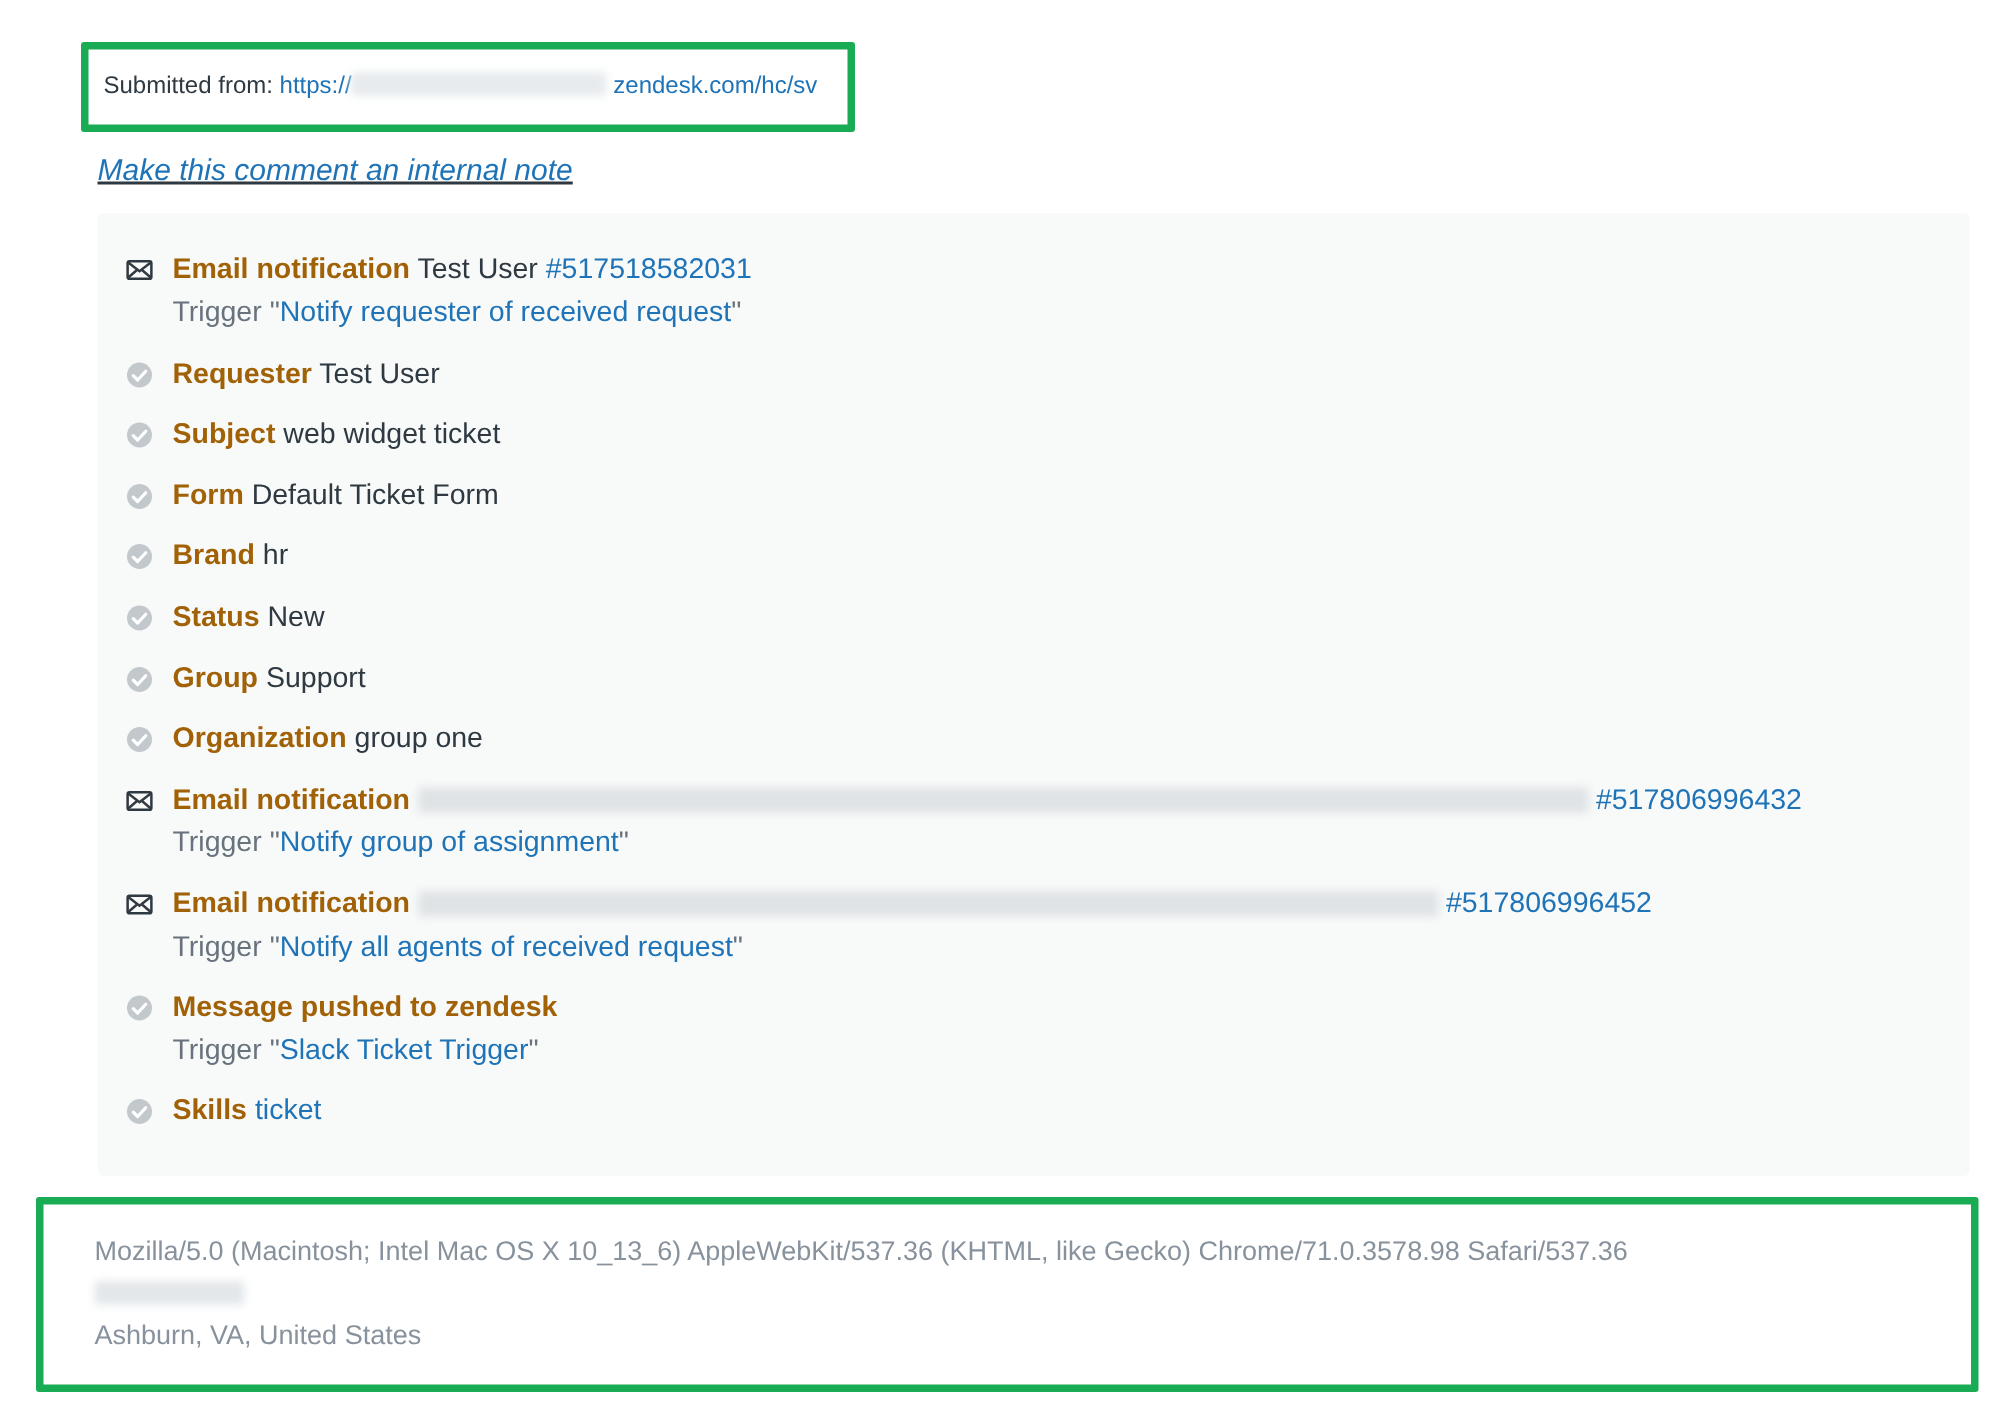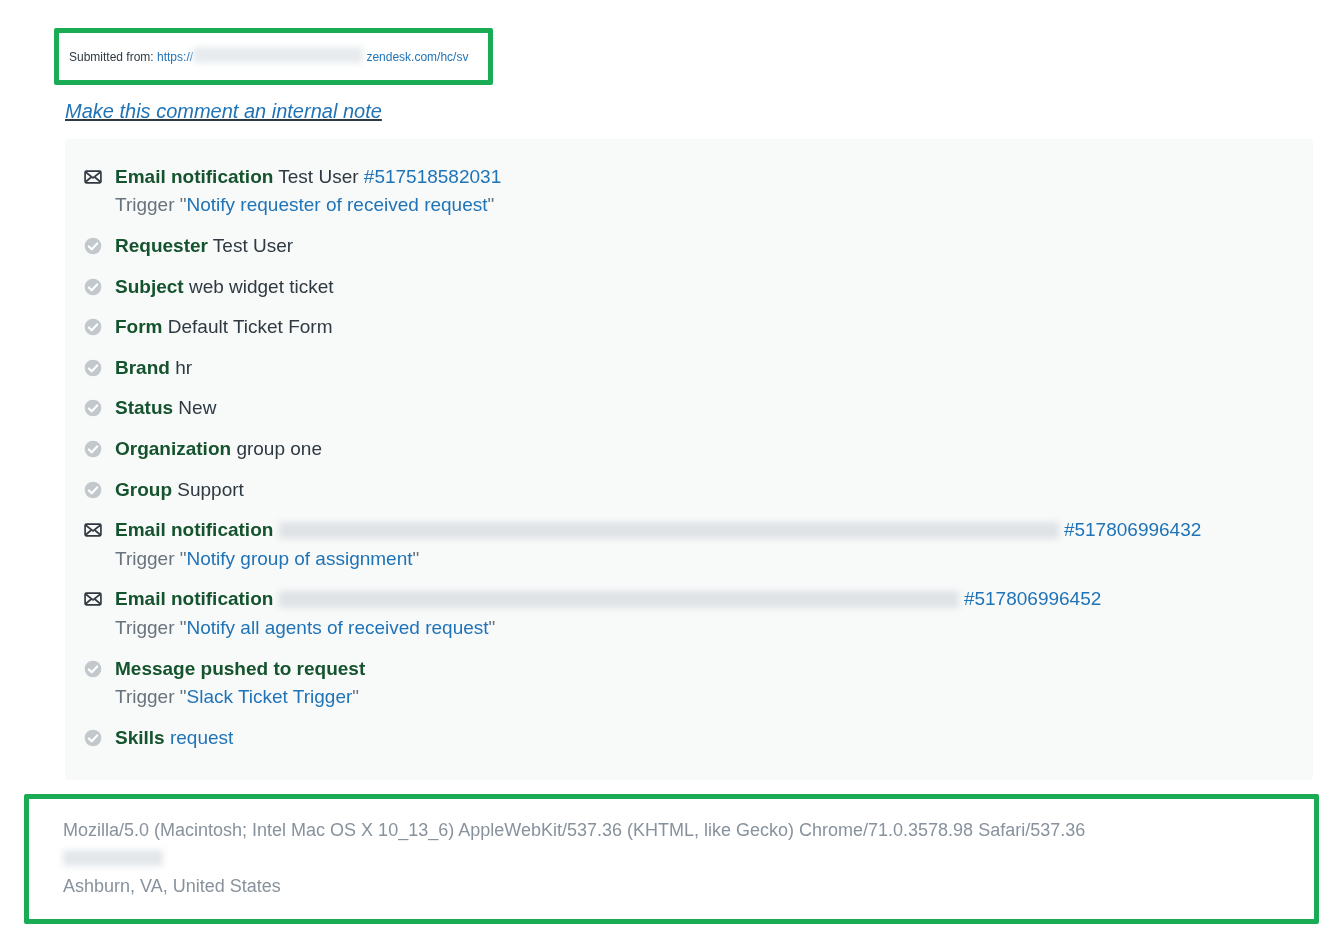--- a/index.html
+++ b/index.html
@@ -31,21 +31,21 @@
   .hilite {
     border: 5px solid var(--border-green);
     border-radius: 2px;
   }
   .hilite-top {
     margin: 0 0 12px 54px;
     padding: 14px 20px 14px 10px;
     display: inline-block;
   }
   .submitted-row {
-    font-size: 12px;
+    font-size: 16px;
     color: var(--text);
     white-space: nowrap;
   }
   .submitted-row a { color: var(--link); text-decoration: none; }
   .redact-inline {
     display: inline-block;
     width: 170px; height: 16px;
     background: #e7ebee;
     filter: blur(3px);
     vertical-align: -2px;
@@ -72,21 +72,21 @@
     gap: 12px;
     padding: 7px 0;
   }
   .icon {
     flex: 0 0 20px;
     width: 20px; height: 20px;
     margin-top: 3px;
   }
   .event-body { flex: 1 1 auto; min-width: 0; }
   .ev-line1 { color: var(--text); }
-  .ev-line1 strong { font-weight: 700; color: #14532d; }
+  .ev-line1 strong { font-weight: 700; color: #a16207; }
   .ev-line1 .id-link { color: var(--link); text-decoration: none; }
   .ev-line2 {
     color: var(--text-muted);
     margin-top: 2px;
   }
   .ev-line2 .trigger-name { color: var(--link); text-decoration: none; }
   .ev-line2 .quote-mark { color: var(--text-muted); }
   .skill-link { color: var(--link); text-decoration: none; }
 
   .redact-block {
@@ -213,32 +213,32 @@
           </div>
         </div>
         <div class="event">
   <span class="icon check-icon">
     <svg viewBox="0 0 24 24">
       <circle cx="12" cy="12" r="10"></circle>
       <path d="M7 12.5 L10.5 16 L17 9" stroke-width="2.6" fill="none" stroke-linecap="round" stroke-linejoin="round"></path>
     </svg>
   </span>
 <div class="event-body">
+            <div class="ev-line1"><strong>Group</strong> <span>Support</span></div>
+          </div>
+        </div>
+        <div class="event">
+  <span class="icon check-icon">
+    <svg viewBox="0 0 24 24">
+      <circle cx="12" cy="12" r="10"></circle>
+      <path d="M7 12.5 L10.5 16 L17 9" stroke-width="2.6" fill="none" stroke-linecap="round" stroke-linejoin="round"></path>
+    </svg>
+  </span>
+<div class="event-body">
             <div class="ev-line1"><strong>Organization</strong> <span>group one</span></div>
-          </div>
-        </div>
-        <div class="event">
-  <span class="icon check-icon">
-    <svg viewBox="0 0 24 24">
-      <circle cx="12" cy="12" r="10"></circle>
-      <path d="M7 12.5 L10.5 16 L17 9" stroke-width="2.6" fill="none" stroke-linecap="round" stroke-linejoin="round"></path>
-    </svg>
-  </span>
-<div class="event-body">
-            <div class="ev-line1"><strong>Group</strong> <span>Support</span></div>
           </div>
         </div>
         <div class="event">
   <span class="icon mail-icon">
     <svg viewBox="0 0 24 24" fill="none">
       <rect x="2.5" y="5" width="19" height="14" rx="1.5" stroke="#2f3941" stroke-width="2"></rect>
       <path d="M3 6 L12 13 L21 6" stroke="#2f3941" stroke-width="2" fill="none"></path>
       <path d="M3 18 L10 12" stroke="#2f3941" stroke-width="2"></path>
       <path d="M21 18 L14 12" stroke="#2f3941" stroke-width="2"></path>
     </svg>
@@ -263,33 +263,33 @@
           </div>
         </div>
         <div class="event">
   <span class="icon check-icon">
     <svg viewBox="0 0 24 24">
       <circle cx="12" cy="12" r="10"></circle>
       <path d="M7 12.5 L10.5 16 L17 9" stroke-width="2.6" fill="none" stroke-linecap="round" stroke-linejoin="round"></path>
     </svg>
   </span>
 <div class="event-body">
-            <div class="ev-line1"><strong>Message pushed to request</strong></div>
+            <div class="ev-line1"><strong>Message pushed to zendesk</strong></div>
             <div class="ev-line2"><span>Trigger</span> <span class="quote-mark">"</span><a href="#" class="trigger-name">Slack Ticket Trigger</a><span class="quote-mark">"</span></div>
           </div>
         </div>
         <div class="event">
   <span class="icon check-icon">
     <svg viewBox="0 0 24 24">
       <circle cx="12" cy="12" r="10"></circle>
       <path d="M7 12.5 L10.5 16 L17 9" stroke-width="2.6" fill="none" stroke-linecap="round" stroke-linejoin="round"></path>
     </svg>
   </span>
 <div class="event-body">
-            <div class="ev-line1"><strong>Skills</strong> <a href="#" class="skill-link">request</a></div>
+            <div class="ev-line1"><strong>Skills</strong> <a href="#" class="skill-link">ticket</a></div>
           </div>
         </div>
       </div>
   </div>
 
   
   <div class="hilite hilite-bottom">
     <div class="ua-line">Mozilla/5.0 (Macintosh; Intel Mac OS X 10_13_6) AppleWebKit/537.36 (KHTML, like Gecko) Chrome/71.0.3578.98 Safari/537.36</div>
     <div class="ip-line">
       <span class="ip-redact"></span>

